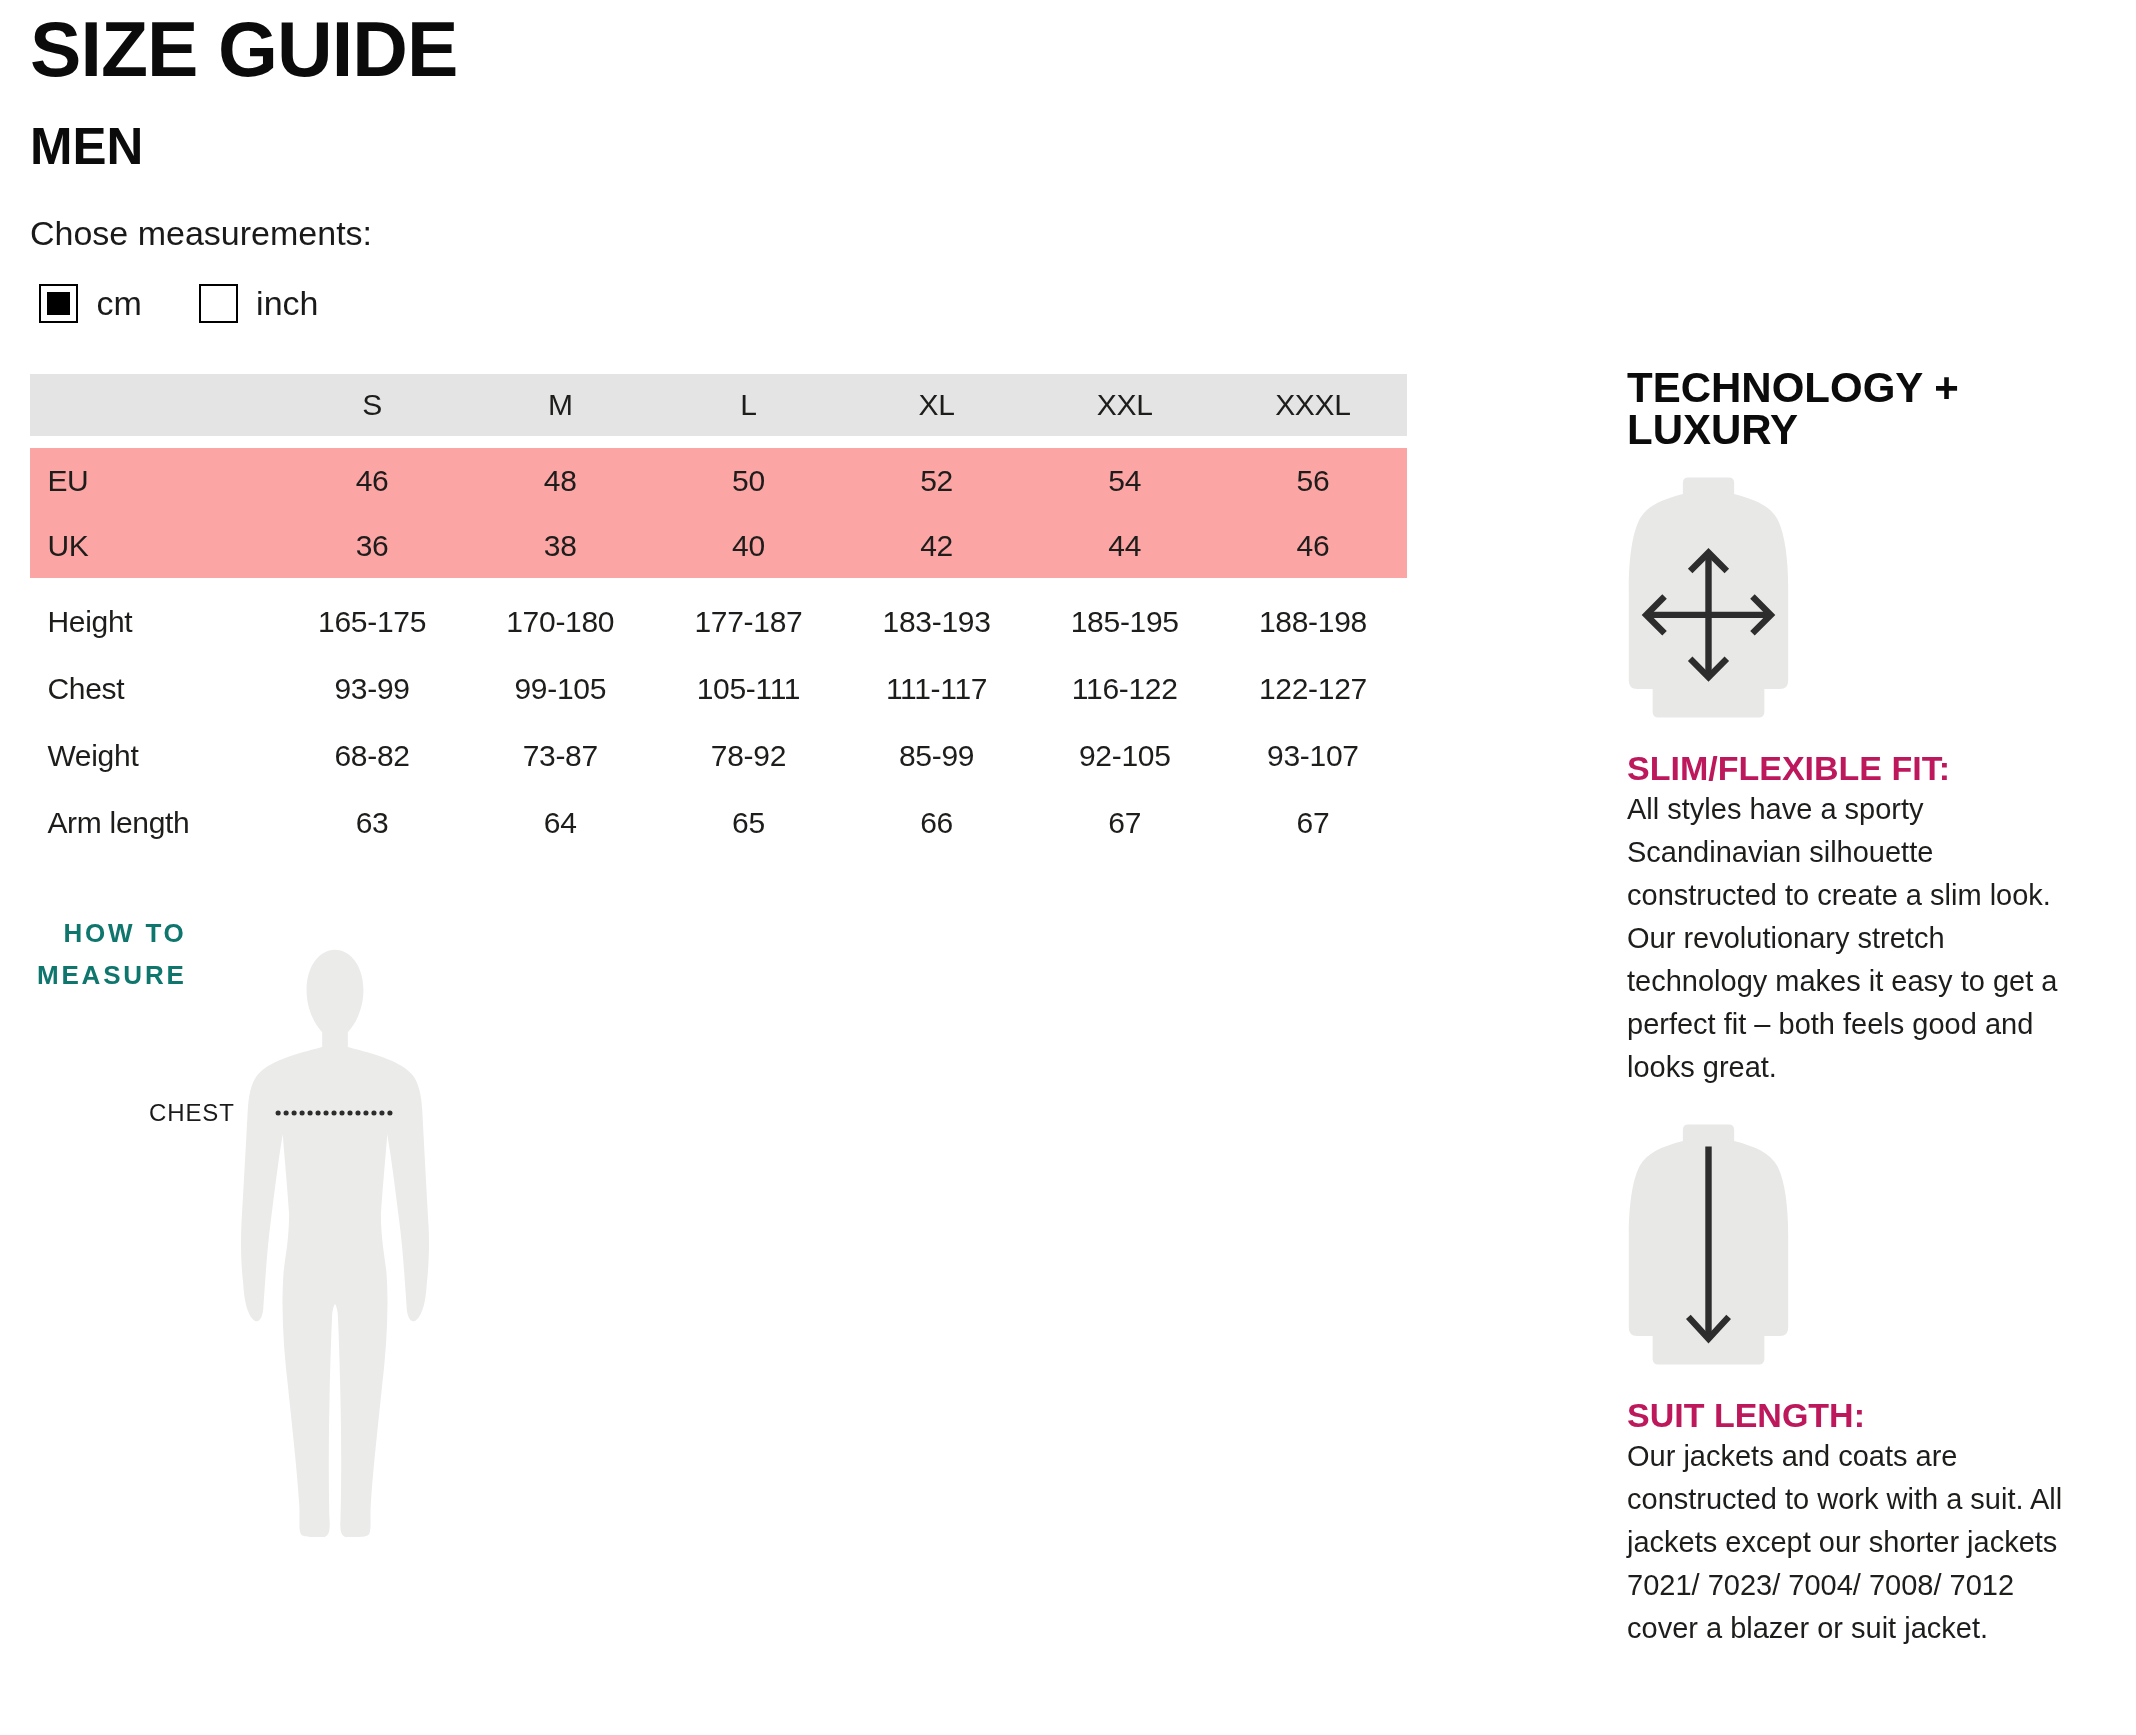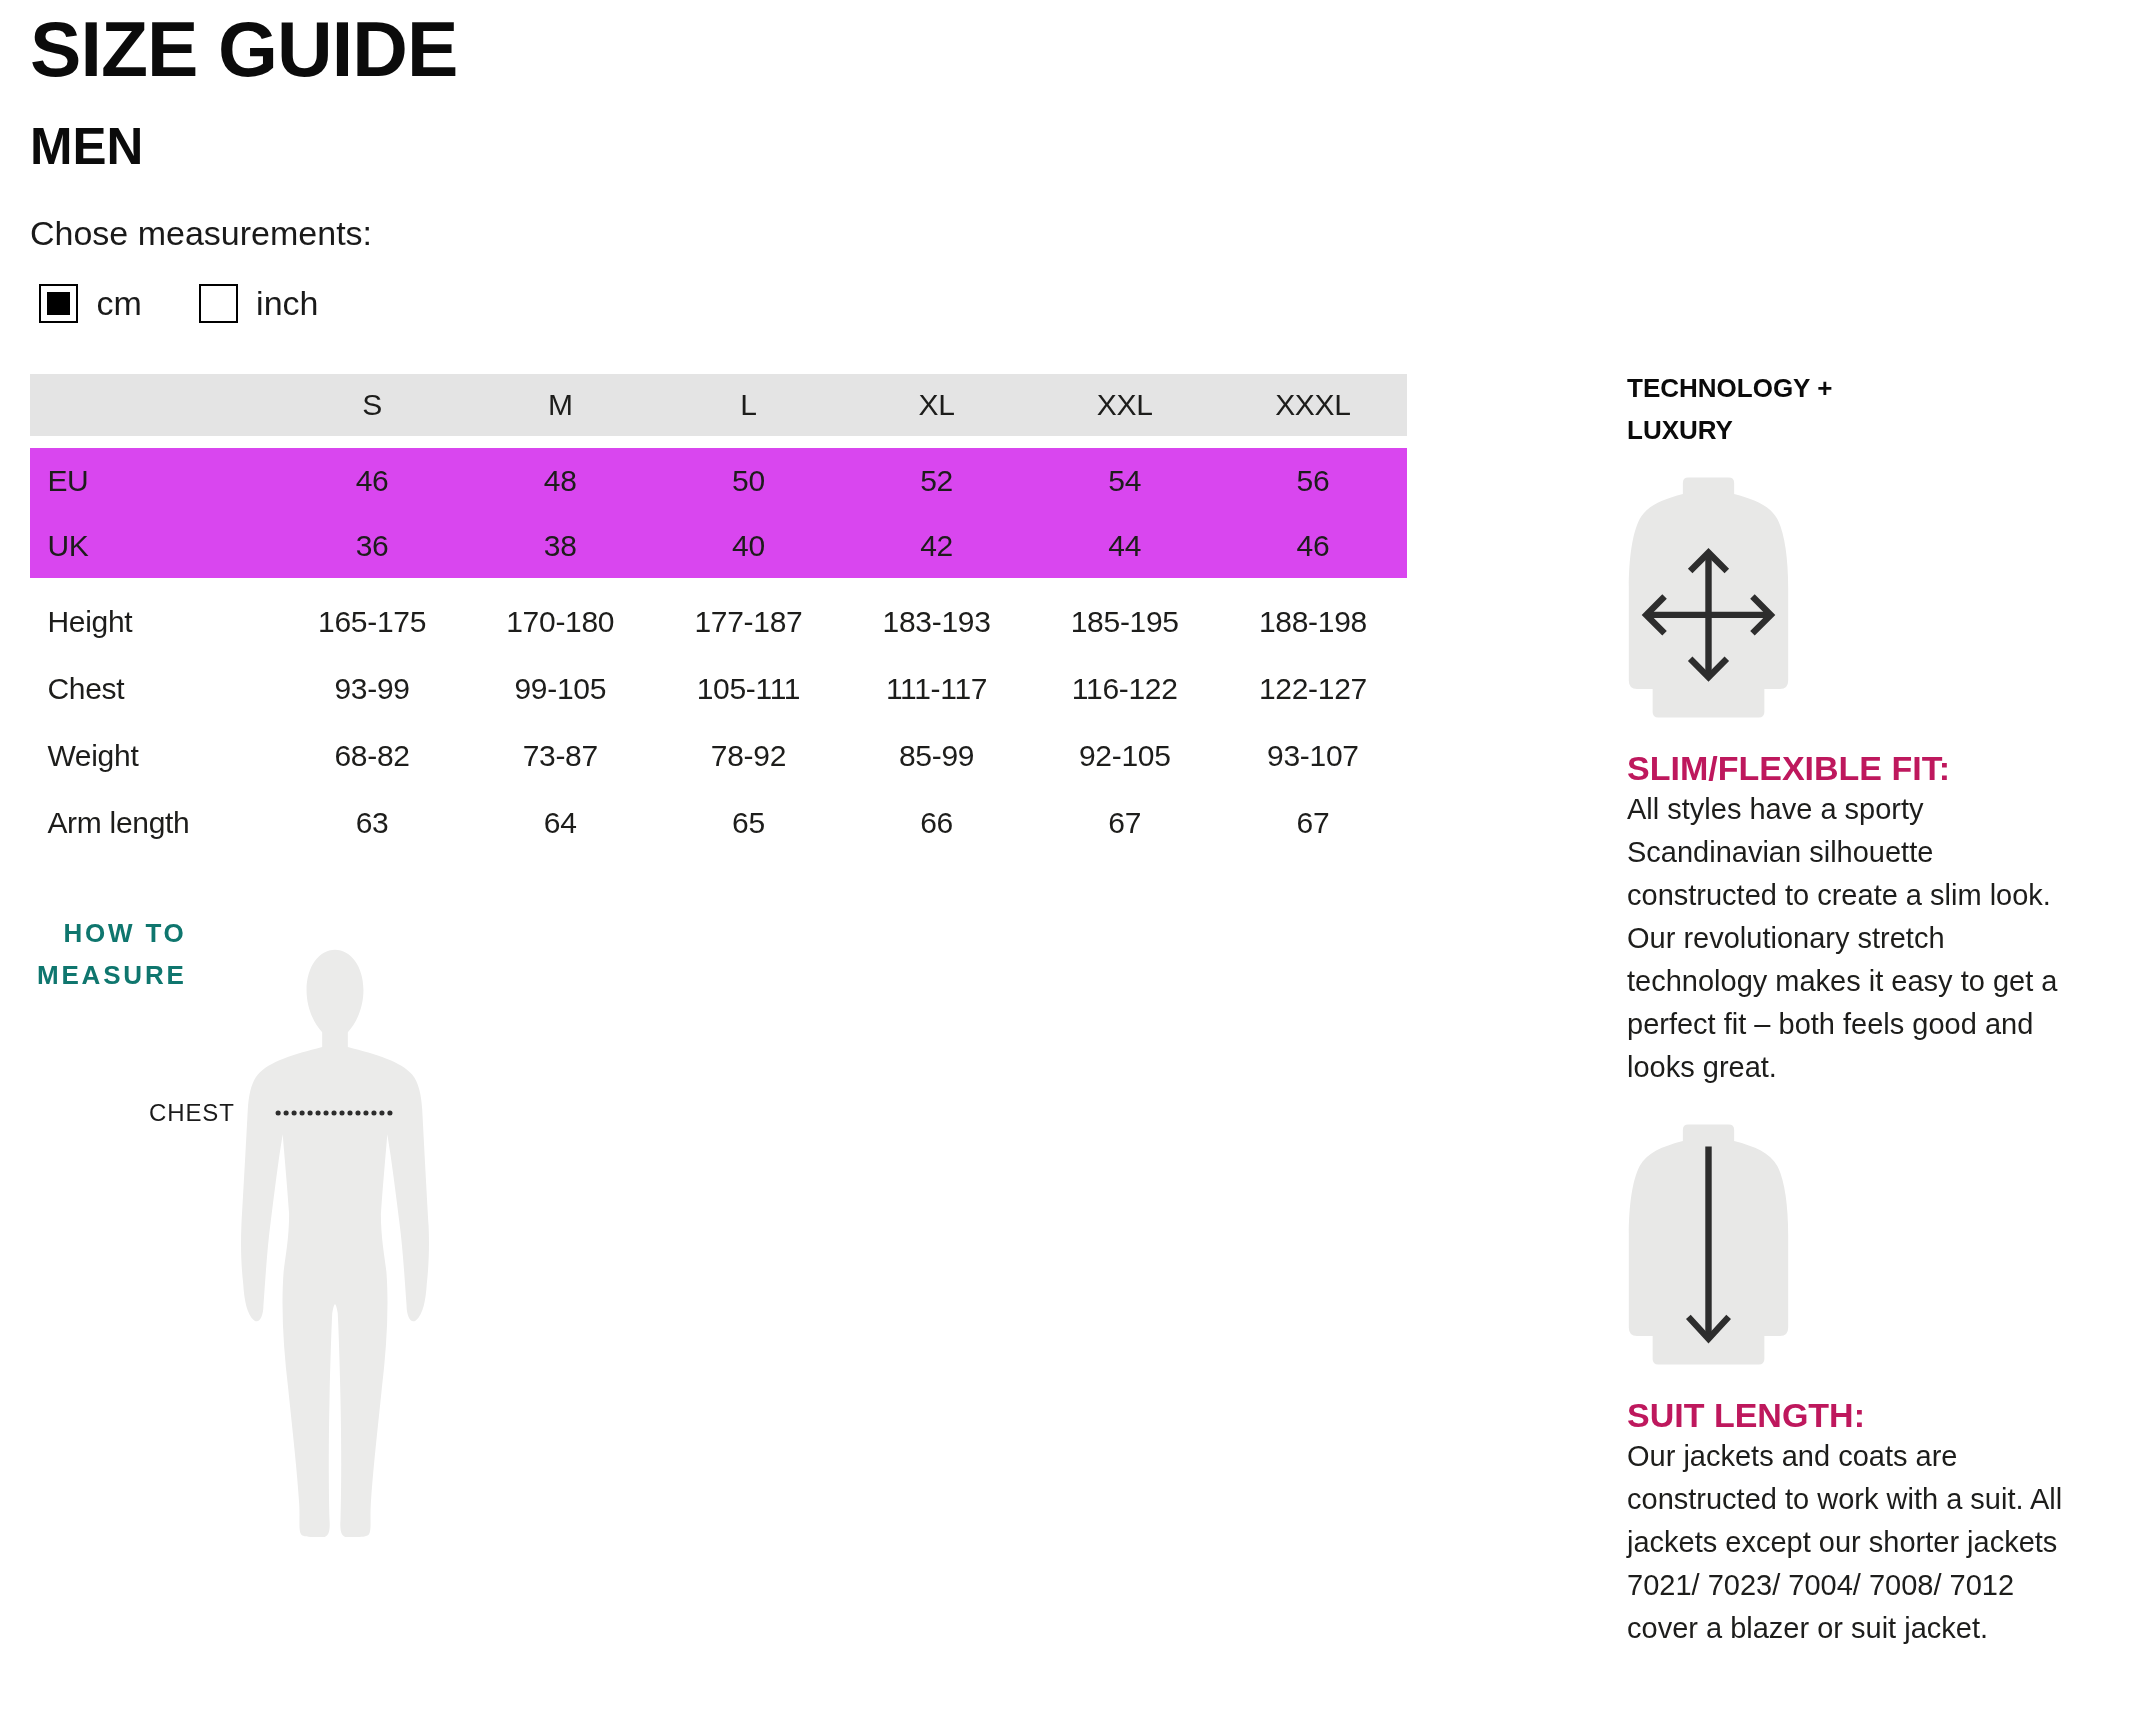--- a/index.html
+++ b/index.html
@@ -18,35 +18,35 @@
   .unit + .unit{margin-left:57px;}
   .unit .box{width:39px;height:39px;border:2.8px solid #000;box-sizing:border-box;
     display:flex;align-items:center;justify-content:center;background:#fff;cursor:pointer;}
   .unit .fill{width:23px;height:23px;background:#000;display:none;}
   .unit.checked .fill{display:block;}
   .unit .ulabel{margin-left:18.4px;font-size:34px;color:#1a1a1a;}
 
   #size-table{left:30px;top:374px;width:1377px;font-size:30px;letter-spacing:-0.3px;color:#1d1d1b;}
   .trow,#thead{display:grid;grid-template-columns:248px repeat(6,1fr);align-items:center;}
   #thead{height:62px;background:#e4e4e4;margin-bottom:12px;}
-  #tregion{background:#d946ef;}
+  #tregion{background:#fca5a5;}
   #tregion .trow{height:65px;}
   #tmeasure{margin-top:10px;}
   #tmeasure .trow{height:67px;}
   .tcell{white-space:nowrap;}
   .tcell.val{text-align:center;}
   .tcell.label{padding-left:17.4px;text-align:left;}
 
   #howto-heading{left:37px;top:912px;font-size:26px;font-weight:bold;letter-spacing:2.8px;
     line-height:42px;white-space:pre-line;color:#0f766e;text-align:right;}
   #chest-label{left:149px;top:1099px;font-size:24px;letter-spacing:0.9px;color:#1a1a1a;}
   #figure{left:234px;top:946px;}
 
   #info-panel{left:1627px;top:367px;width:509px;color:#1a1a1a;}
-  #panel-heading{font-size:26px;font-weight:bold;line-height:42px;white-space:pre-line;color:#0b0b0b;}
+  #panel-heading{font-size:42px;font-weight:bold;line-height:42px;white-space:pre-line;color:#0b0b0b;}
   .panel-icon{display:block;margin-top:26px;}
   .panel-icon.second{margin-top:35px;}
   .sec-title{margin-top:31px;font-size:34px;font-weight:bold;line-height:39px;color:#be185d;white-space:nowrap;}
   .sec-body{font-size:29px;line-height:43px;white-space:pre;color:#1d1d1b;}
 </style>
 </head>
 <body>
 
 <div class="abs" id="page-title">SIZE GUIDE</div>
 <div class="abs" id="page-subtitle">MEN</div>

